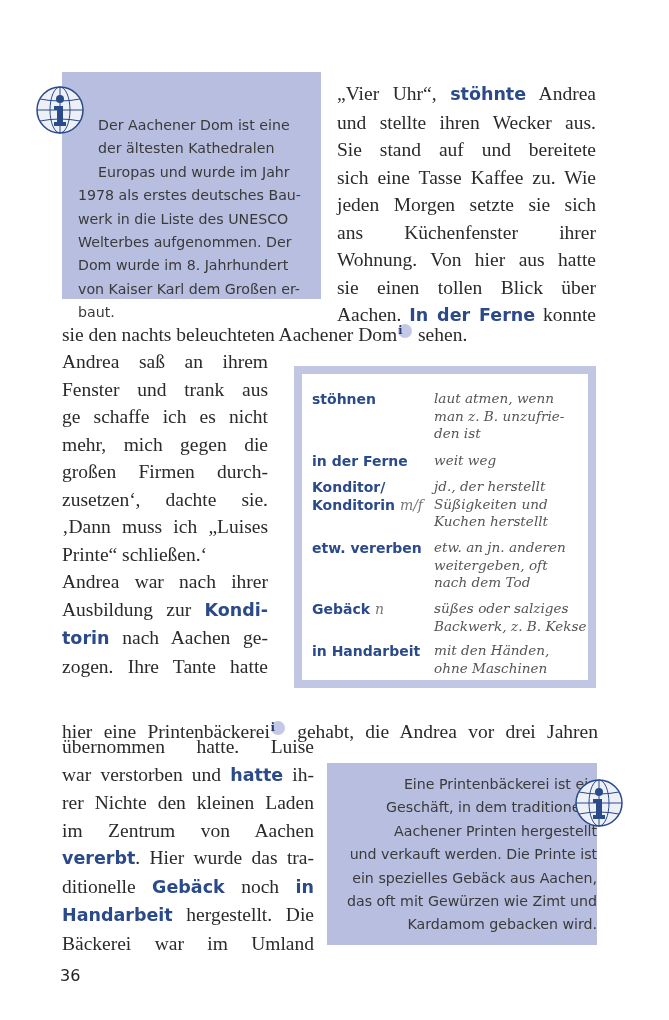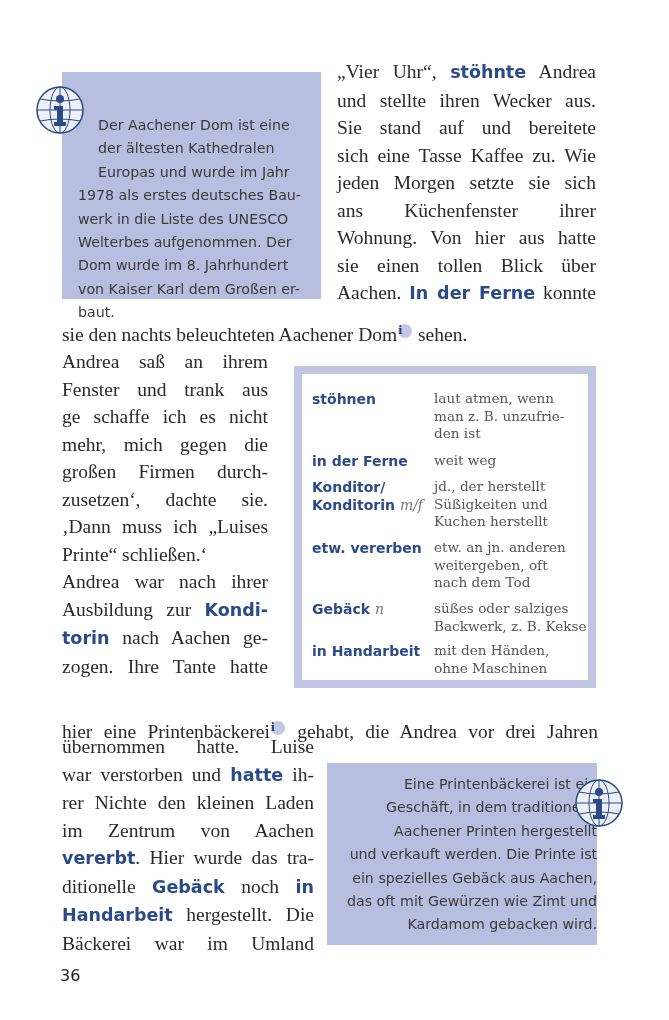--- a/index.html
+++ b/index.html
@@ -9,21 +9,21 @@
   .line.last{text-align-last:left;}
   .kw{color:#2b4a8a;font-family:"DejaVu Sans",sans-serif;font-weight:bold;font-size:17.5px;}
   .info{position:absolute;background:#b8bedf;color:#3a3a3a;font-family:"DejaVu Sans",sans-serif;font-size:14.2px;line-height:23.4px;}
   .info .t{display:block;white-space:nowrap;}
   .globe{position:absolute;width:50px;height:50px;}
   .sup-i{display:inline-block;width:14px;height:14px;border-radius:50%;background:#c3c8e6;color:#2a3a6a;font-family:"DejaVu Serif",serif;font-weight:bold;font-size:11px;line-height:14px;text-align:center;vertical-align:super;margin:0 1px;}
   .vocab{position:absolute;left:294px;top:366px;width:302px;height:322px;box-sizing:border-box;border:8px solid #c1c6e2;background:#fff;}
   .vrow{position:absolute;left:10px;width:280px;}
   .vterm{position:absolute;left:0;top:0;color:#2b4a8a;font-family:"DejaVu Sans",sans-serif;font-weight:bold;font-size:14px;line-height:18px;white-space:nowrap;}
   .vterm .g{font-family:"DejaVu Serif",serif;font-style:italic;font-weight:normal;color:#777;}
-  .vdef{position:absolute;left:122px;top:0;color:#555;font-family:"DejaVu Serif",serif;font-size:13.6px;line-height:17.6px;white-space:nowrap;}
+  .vdef{position:absolute;left:122px;top:0;color:#555;font-family:"DejaVu Serif",serif;font-size:13.6px;line-height:17.6px;white-space:nowrap;font-style:italic;}
   .page-num{position:absolute;left:60px;top:966px;font-family:"DejaVu Sans",sans-serif;font-size:16px;color:#222;}
 </style>
 </head>
 <body>
 
 <div class="info" style="left:62px;top:72px;width:259px;height:227px;">
   <div style="position:absolute;left:16px;top:10px;margin-top:32px;">
     <span class="t" style="padding-left:20px">Der Aachener Dom ist eine</span>
     <span class="t" style="padding-left:20px">der ältesten Kathedralen</span>
     <span class="t" style="padding-left:20px">Europas und wurde im Jahr</span>
@@ -38,21 +38,21 @@
 <svg class="globe" style="left:35px;top:85px;" viewBox="0 0 50 50">
   <circle cx="25" cy="25" r="23" fill="#eef0f8" stroke="#2b4a8a" stroke-width="1.5"></circle>
   <ellipse cx="25" cy="25" rx="10" ry="23" fill="none" stroke="#2b4a8a" stroke-width="1"></ellipse>
   <line x1="25" y1="2" x2="25" y2="48" stroke="#2b4a8a" stroke-width="1"></line>
   <line x1="2" y1="25" x2="48" y2="25" stroke="#2b4a8a" stroke-width="1"></line>
   <path d="M5 14 Q25 18 45 14 M5 36 Q25 32 45 36" fill="none" stroke="#2b4a8a" stroke-width="1"></path>
   <circle cx="25" cy="14" r="4" fill="#2b4a8a"></circle>
   <path d="M19 21 H28 V37 H31 V41 H19 V37 H22 V25 H19 Z" fill="#2b4a8a"></path>
 </svg>
 
-<div class="body-text" style="left:337px;top:58px;width:259px;">
+<div class="body-text" style="left:337px;top:80px;width:259px;">
   <span class="line"><span>„Vier Uhr“, </span><span class="kw">stöhnte</span><span> Andrea</span></span>
   <span class="line">und stellte ihren Wecker aus.</span>
   <span class="line">Sie stand auf und bereitete</span>
   <span class="line">sich eine Tasse Kaffee zu. Wie</span>
   <span class="line">jeden Morgen setzte sie sich</span>
   <span class="line">ans Küchenfenster ihrer</span>
   <span class="line">Wohnung. Von hier aus hatte</span>
   <span class="line">sie einen tollen Blick über</span>
   <span class="line"><span>Aachen. </span><span class="kw">In der Ferne</span><span> konnte</span></span>
 </div>

